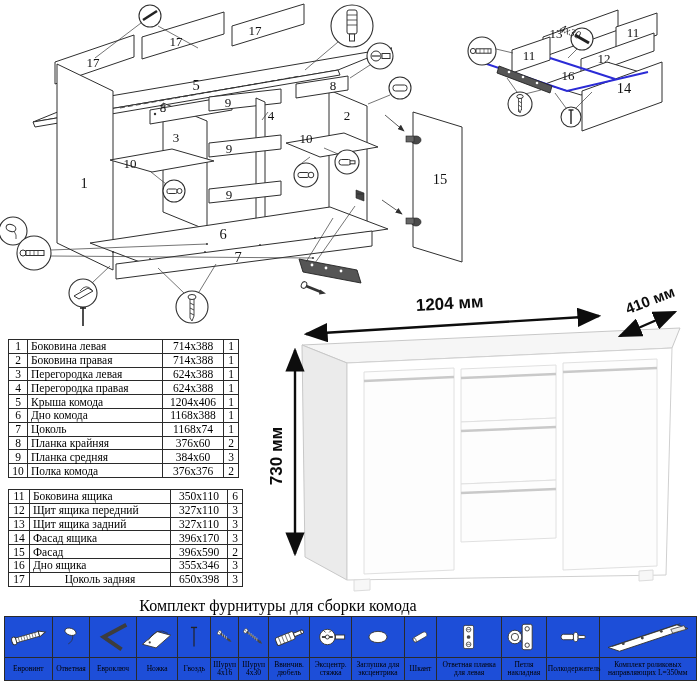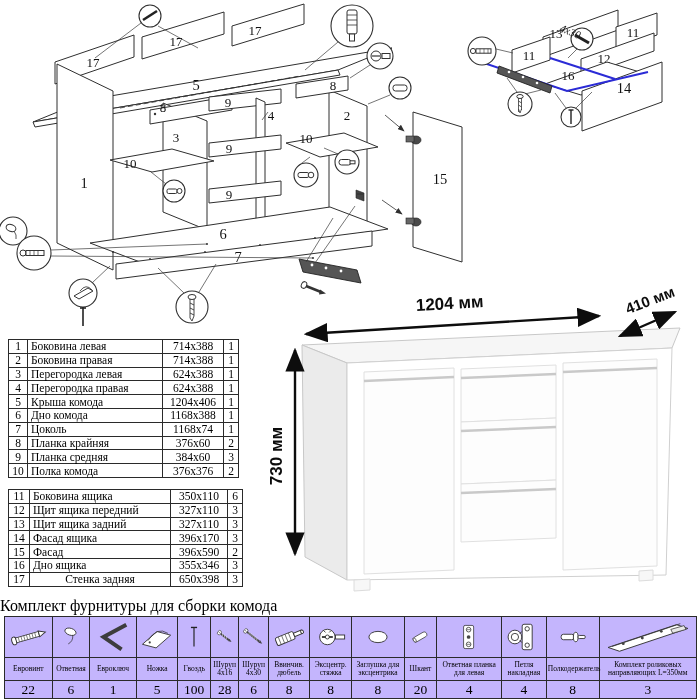--- a/index.html
+++ b/index.html
@@ -22,24 +22,24 @@
   
   .parts{position:absolute;border-collapse:collapse;background:#fff;
          font-family:"Liberation Serif",serif;font-size:11.5px;line-height:1.05;}
   .parts td{border:1px solid #2a2a2a;padding:0 3px;height:12.8px;white-space:nowrap;}
   .parts td.c{text-align:center;padding:0 1px;}
   #parts1{left:8px;top:339px;}
   #parts2{left:8px;top:489px;}
   .w-num{width:16px;}.w-name{width:128px;}.w-size{width:58px;}.w-qty{width:12px;}
   .w-num2{width:18px;}.w-name2{width:134px;}.w-size2{width:54px;}.w-qty2{width:12px;}
   
-  #hw-title{position:absolute;left:0;top:597px;width:556px;text-align:left;
+  #hw-title{position:absolute;left:0;top:597px;width:556px;text-align:center;
             font-family:"Liberation Serif",serif;font-size:16px;}
   #hw-table{position:absolute;left:4px;top:616px;width:693px;table-layout:fixed;
-            border-collapse:collapse;background:#c4b5fd;}
+            border-collapse:collapse;background:#1d4ed8;}
   #hw-table td{border:1px solid #2a2a2a;text-align:center;vertical-align:middle;padding:0;}
   #hw-table .ico-cell{height:40px;}
   #hw-table .lbl-cell{height:22px;font-family:"Liberation Serif",serif;font-size:7.5px;line-height:1.12;padding:0 1px;}
   #hw-table .qty-cell{height:17px;font-family:"Liberation Serif",serif;font-size:13.5px;}
   #hw-table svg{position:static;display:inline-block;vertical-align:middle;}
 </style>
 </head>
 <body>
 
 <div id="sheet">
@@ -453,21 +453,21 @@
           <td class="c">2</td>
         </tr>
       <tr>
           <td class="c">16</td>
           <td style="text-align:left">Дно ящика</td>
           <td class="c">355x346</td>
           <td class="c">3</td>
         </tr>
       <tr>
           <td class="c">17</td>
-          <td style="text-align:center">Стенка задняя</td>
+          <td style="text-align:center">Цоколь задняя</td>
           <td class="c">650x398</td>
           <td class="c">3</td>
         </tr>
     </tbody>
   </table>
 
   <div id="hw-title">Комплект фурнитуры для сборки комода</div>
 
   <table id="hw-table">
     <colgroup>
@@ -597,33 +597,16 @@
         <td class="lbl-cell">Шуруп 4x30</td>
         <td class="lbl-cell">Ввинчив. дюбель</td>
         <td class="lbl-cell">Эксцентр. стяжка</td>
         <td class="lbl-cell">Заглушка для эксцентрика</td>
         <td class="lbl-cell">Шкант</td>
         <td class="lbl-cell">Ответная планка для левая</td>
         <td class="lbl-cell">Петля накладная</td>
         <td class="lbl-cell">Полкодержатель</td>
         <td class="lbl-cell">Комплект роликовых направляющих L=350мм</td>
       </tr>
-      <tr>
-        <td class="qty-cell">22</td>
-        <td class="qty-cell">6</td>
-        <td class="qty-cell">1</td>
-        <td class="qty-cell">5</td>
-        <td class="qty-cell">100</td>
-        <td class="qty-cell">28</td>
-        <td class="qty-cell">6</td>
-        <td class="qty-cell">8</td>
-        <td class="qty-cell">8</td>
-        <td class="qty-cell">8</td>
-        <td class="qty-cell">20</td>
-        <td class="qty-cell">4</td>
-        <td class="qty-cell">4</td>
-        <td class="qty-cell">8</td>
-        <td class="qty-cell">3</td>
-      </tr>
     </tbody>
   </table>
 
 </div>
 
 </body></html>

